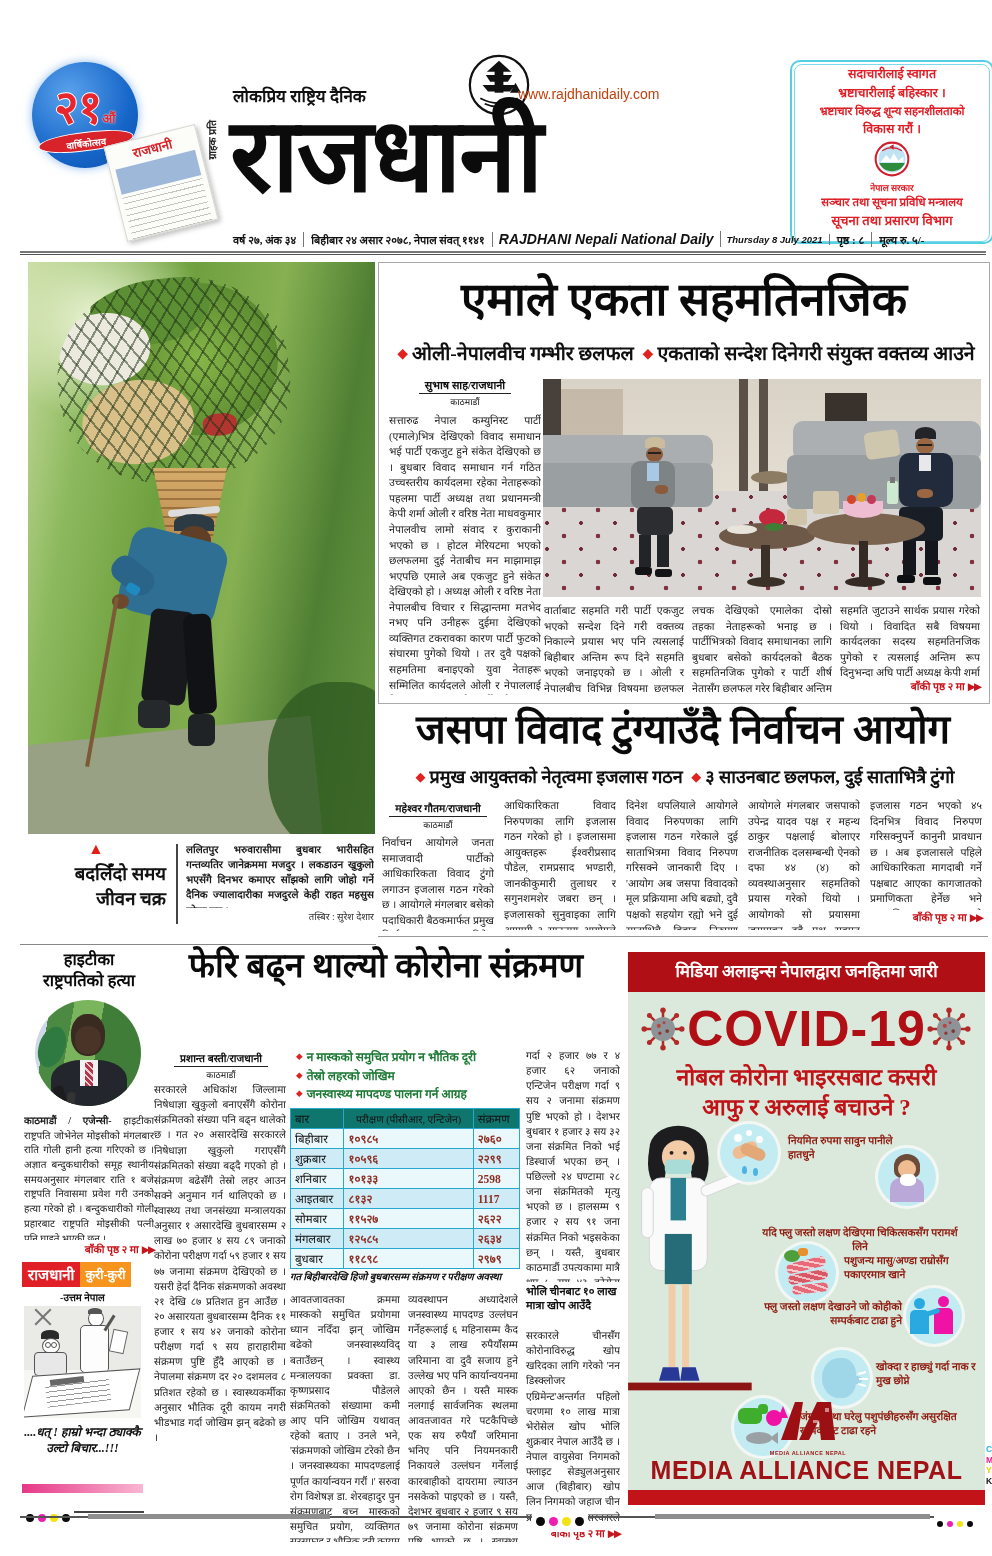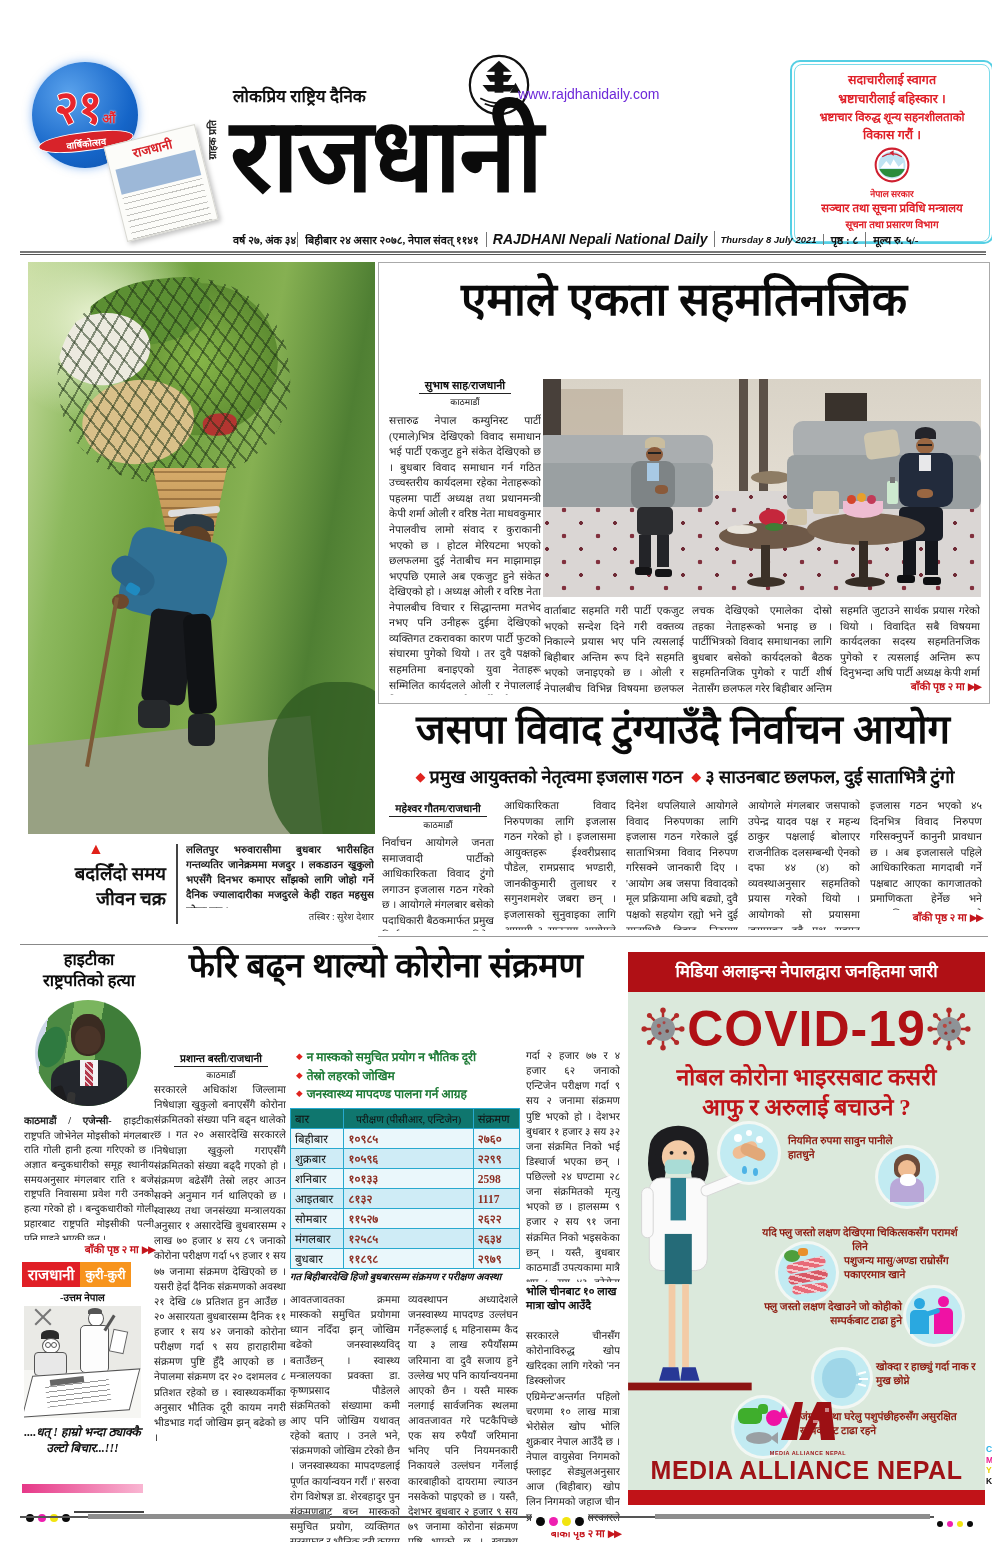--- a/index.html
+++ b/index.html
@@ -57,47 +57,47 @@
         <circle cx="30" cy="30" r="26.5" fill="#fff" stroke="#111" stroke-width="2"></circle>
         <path d="M30 8l11 10H19z" fill="#111"></path>
         <path d="M18 21h24l-4 6H22z" fill="#111"></path>
         <path d="M15 30h30l-5 6H20z" fill="#111"></path>
         <rect x="26" y="17" width="8" height="20" fill="#111"></rect>
         <path d="M45 28l5 9h-10z" fill="#111"></path>
         <path d="M13 42q17 9 34 0" stroke="#111" stroke-width="1.6" fill="none"></path>
         <path d="M17 47q13 6 26 0" stroke="#111" stroke-width="1.6" fill="none"></path>
       </svg>
     </div>
-    <div class="abs sans" style="left:518px;top:86px;font-size:14px;color:#6d28d9">www.rajdhanidaily.com</div>
+    <div class="abs sans" style="left:518px;top:86px;font-size:14px;color:#c2410c">www.rajdhanidaily.com</div>
     <div class="abs" style="left:230px;top:92px;width:550px;font-size:103px;font-weight:900;line-height:1.25;letter-spacing:-2px;color:#0b0b0b;white-space:nowrap">राजधानी</div>
 
     <div class="abs" style="left:790px;top:60px;width:196px;height:176px;border:2px solid #55cfe4;border-radius:10px;padding:2px;background:#fff">
       <div style="border:1.5px solid #7adbeb;border-radius:8px;height:100%;text-align:center;overflow:hidden">
-        <div class="govline" style="margin-top:6px">सदाचारीलाई स्वागत</div>
+        <div class="govline" style="">सदाचारीलाई स्वागत</div>
         <div class="govline">भ्रष्टाचारीलाई बहिस्कार ।</div>
         <div class="govline" style="font-size:11.5px">भ्रष्टाचार विरुद्ध शून्य सहनशीलताको</div>
         <div class="govline">विकास गरौं ।</div>
         <div style="margin-top:2px">
           <svg viewBox="0 0 44 44" width="36" height="36">
             <circle cx="22" cy="22" r="20" fill="#fff" stroke="#cf2030" stroke-width="2.5"></circle>
             <circle cx="22" cy="22" r="16.5" fill="#bfe3f2"></circle>
             <path d="M8 26l7-9 5 6 4-8 6 9 6-5v7H8z" fill="#fff"></path>
             <path d="M6.5 27h31c-2 6-8 10-15.5 10s-13-4-15.5-10z" fill="#2c8c3c"></path>
             <path d="M19 7l5-3v7z" fill="#d02030"></path>
             <path d="M10 12q12-8 24 0" stroke="#d02030" stroke-width="1.4" fill="none"></path>
           </svg>
         </div>
         <div style="color:#e02028;font-weight:bold;font-size:9px">नेपाल सरकार</div>
         <div class="govline" style="font-size:11.5px">सञ्चार तथा सूचना प्रविधि मन्त्रालय</div>
-        <div class="govline" style="font-size:10px">सूचना तथा प्रसारण विभाग</div>
+        <div class="govline" style="font-size:13px">सूचना तथा प्रसारण विभाग</div>
       </div>
     </div>
 
     <div class="abs" style="left:233px;top:231px;width:552px;display:flex;align-items:center;font-size:11px;font-weight:bold;white-space:nowrap">
-      <span style="padding-right:1px;border-right:1px solid #777">वर्ष २७, अंक ३४</span>
+      <span style="padding-right:7px;border-right:1px solid #777">वर्ष २७, अंक ३४</span>
       <span style="padding:0 7px;border-right:1px solid #777">बिहीबार २४ असार २०७८, नेपाल संवत् ११४१</span>
       <span class="sans" style="padding:0 6px;border-right:1px solid #777;font-style:italic;font-size:14px">RAJDHANI Nepali National Daily</span>
       <span class="sans" style="padding:0 6px;border-right:1px solid #777;font-style:italic;font-size:9.5px">Thursday 8 July 2021</span>
       <span style="padding:0 7px;border-right:1px solid #777">पृष्ठ : ८</span>
       <span style="padding-left:7px">मूल्य रु. ५/-</span>
     </div>
     <div class="abs" style="left:20px;top:251px;width:966px;height:4px;background:linear-gradient(#777 0 2px,#fff 2px 3px,#555 3px 4px)"></div>
   </div>
 
   <div class="abs" style="left:28px;top:262px;width:347px;height:572px;overflow:hidden;background:linear-gradient(100deg,#c6db9e 0,#8db95e 18%,#6fa03f 38%,#86b052 58%,#4f7f33 78%,#6d9c45 100%)">
@@ -139,20 +139,24 @@
       <div>जीवन चक्र</div>
     </div>
     <div class="abs" style="left:148px;top:4px;width:2px;height:80px;background:#444"></div>
     <div class="abs bt" style="left:158px;top:2px;width:188px;height:66px;font-weight:600;font-size:10.3px">ललितपुर भरुवारासीमा बुधबार भारीसहित गन्तव्यतिर जानेक्रममा मजदुर । लकडाउन खुकुलो भएसँगै दिनभर कमाएर साँझको लागि जोहो गर्ने दैनिक ज्यालादारीका मजदुरले केही राहत महसुस गरेका छन् ।</div>
     <div class="abs" style="left:158px;top:70px;width:188px;text-align:right;font-size:9.5px;color:#333">तस्बिर : सुरेश देशार</div>
   </div>
   <div class="abs" style="left:20px;top:944px;width:356px;border-top:1.5px solid #888"></div>
 
   <div class="abs" style="left:378px;top:262px;width:610px;height:440px;border:1px solid #aaa">
     <div class="abs ctr hline" style="left:0;top:12px;width:610px;font-size:46px">एमाले एकता सहमतिनजिक</div>
+    <div class="abs ctr bullets" style="left:0;top:76px;width:610px;font-size:19.5px">
+      <span class="dia">◆</span><span>ओली-नेपालवीच गम्भीर छलफल</span>
+      <span class="dia">◆</span><span>एकताको सन्देश दिनेगरी संयुक्त वक्तव्य आउने</span>
+    </div>
     <div class="abs ctr" style="left:10px;top:112px;width:152px">
       <span class="byl">सुभाष साह/राजधानी</span>
       <div class="city">काठमाडौं</div>
     </div>
     <div class="abs bt" style="left:10px;top:150px;width:152px;height:282px">सत्तारुढ नेपाल कम्युनिस्ट पार्टी (एमाले)भित्र देखिएको विवाद समाधान भई पार्टी एकजुट हुने संकेत देखिएको छ । बुधबार विवाद समाधान गर्न गठित उच्चस्तरीय कार्यदलमा रहेका नेताहरूको पहलमा पार्टी अध्यक्ष तथा प्रधानमन्त्री केपी शर्मा ओली र वरिष्ठ नेता माधवकुमार नेपालवीच लामो संवाद र कुराकानी भएको छ । होटल मेरियटमा भएको छलफलमा दुई नेताबीच मन माझामाझ भएपछि एमाले अब एकजुट हुने संकेत देखिएको हो । अध्यक्ष ओली र वरिष्ठ नेता नेपालबीच विचार र सिद्धान्तमा मतभेद नभए पनि उनीहरू दुईमा देखिएको व्यक्तिगत टकरावका कारण पार्टी फुटको संघारमा पुगेको थियो । तर दुवै पक्षको सहमतिमा बनाइएको युवा नेताहरू सम्मिलित कार्यदलले ओली र नेपाललाई विवाद समाधान गरी पार्टीलाई एकजुट बनाउन उच्च दबाब दिएपछि ओली र नेपाल पार्टीको विवाद समाधान गर्न तत्पर देखिएका हुन् । कार्यदलका सदस्यसँग दुवैको सामूहिक भेटघाट र छलफल भएपछि ओली नेपाल 'वान टु वान' वार्तामा बसेका थिए ।</div>
 
     <div class="abs" style="left:164px;top:116px;width:438px;height:218px;overflow:hidden;background:linear-gradient(#d9d3c7 0,#e3ddd2 52%,#d8d4d2 52%,#ccc7c4 100%)">
       <div class="abs" style="left:0;top:0;width:18px;height:120px;background:#48403a"></div>
       <div class="abs" style="left:18px;top:10px;width:62px;height:102px;background:#b7a895;opacity:.6"></div>
       <div class="abs" style="left:196px;top:0;width:9px;height:114px;background:#5c5148"></div>

